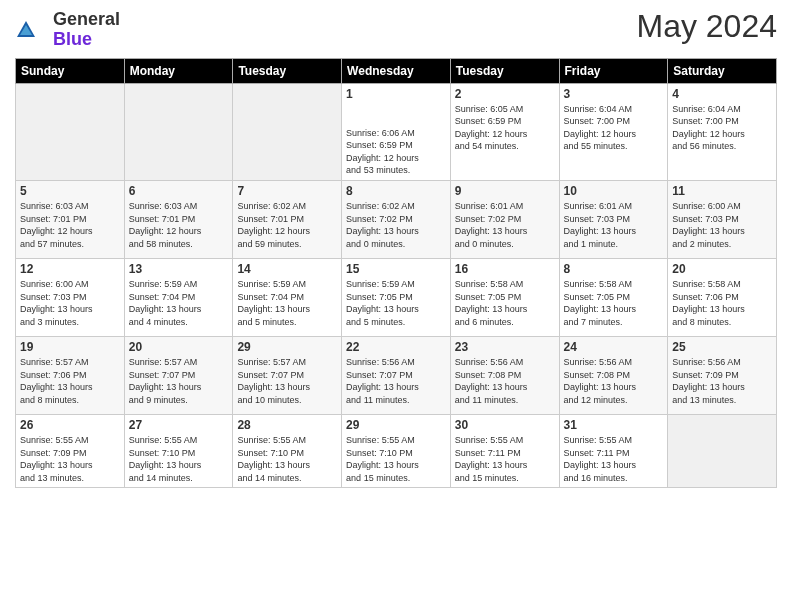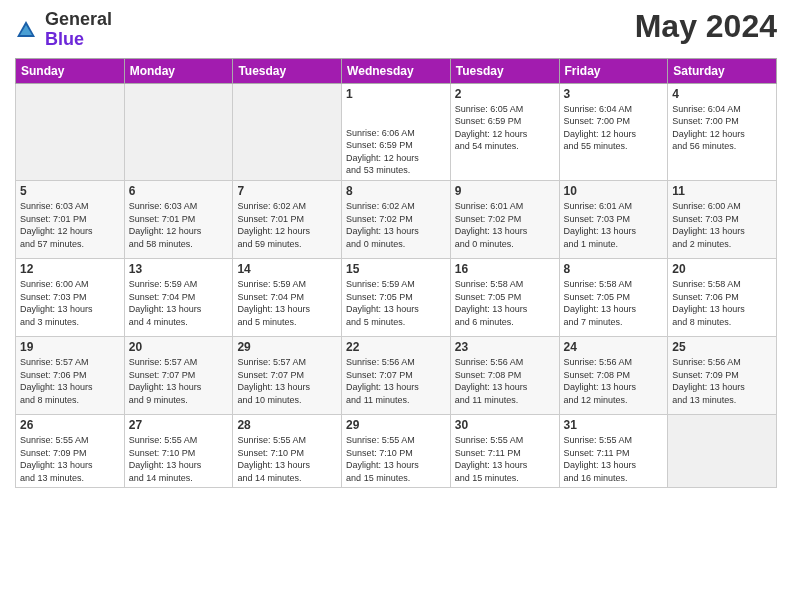--- a/index.html
+++ b/index.html
@@ -17,53 +17,53 @@
     }
     .header {
       display: flex;
       justify-content: space-between;
       align-items: flex-start;
       margin-bottom: 8px;
     }
     .logo {
       display: flex;
       align-items: center;
-      gap: 8px;
+      gap: 16px;
     }
     .logo-text {
       font-size: 18px;
       font-weight: bold;
       line-height: 1.1;
     }
     .logo-general { color: #333; }
     .logo-blue { color: #6d28d9; }
     .logo-icon {
       width: 22px;
       height: 22px;
     }
     .title-block {
       text-align: right;
     }
     .month-title {
       font-size: 32px;
-      font-weight: bold;
+      font-weight: normal;
       color: #333;
       line-height: 1;
     }
     .location {
       font-size: 14px;
       color: #555;
     }
     .calendar {
       width: 100%;
       border-collapse: collapse;
       table-layout: fixed;
     }
     .calendar th {
-      background-color: #a21caf;
+      background-color: #000000;
       color: #fff;
       font-size: 12px;
       font-weight: bold;
       text-align: left;
       padding: 5px 5px;
       border: 1px solid #aaa;
     }
     .calendar td {
       vertical-align: top;
       border: 1px solid #ccc;

